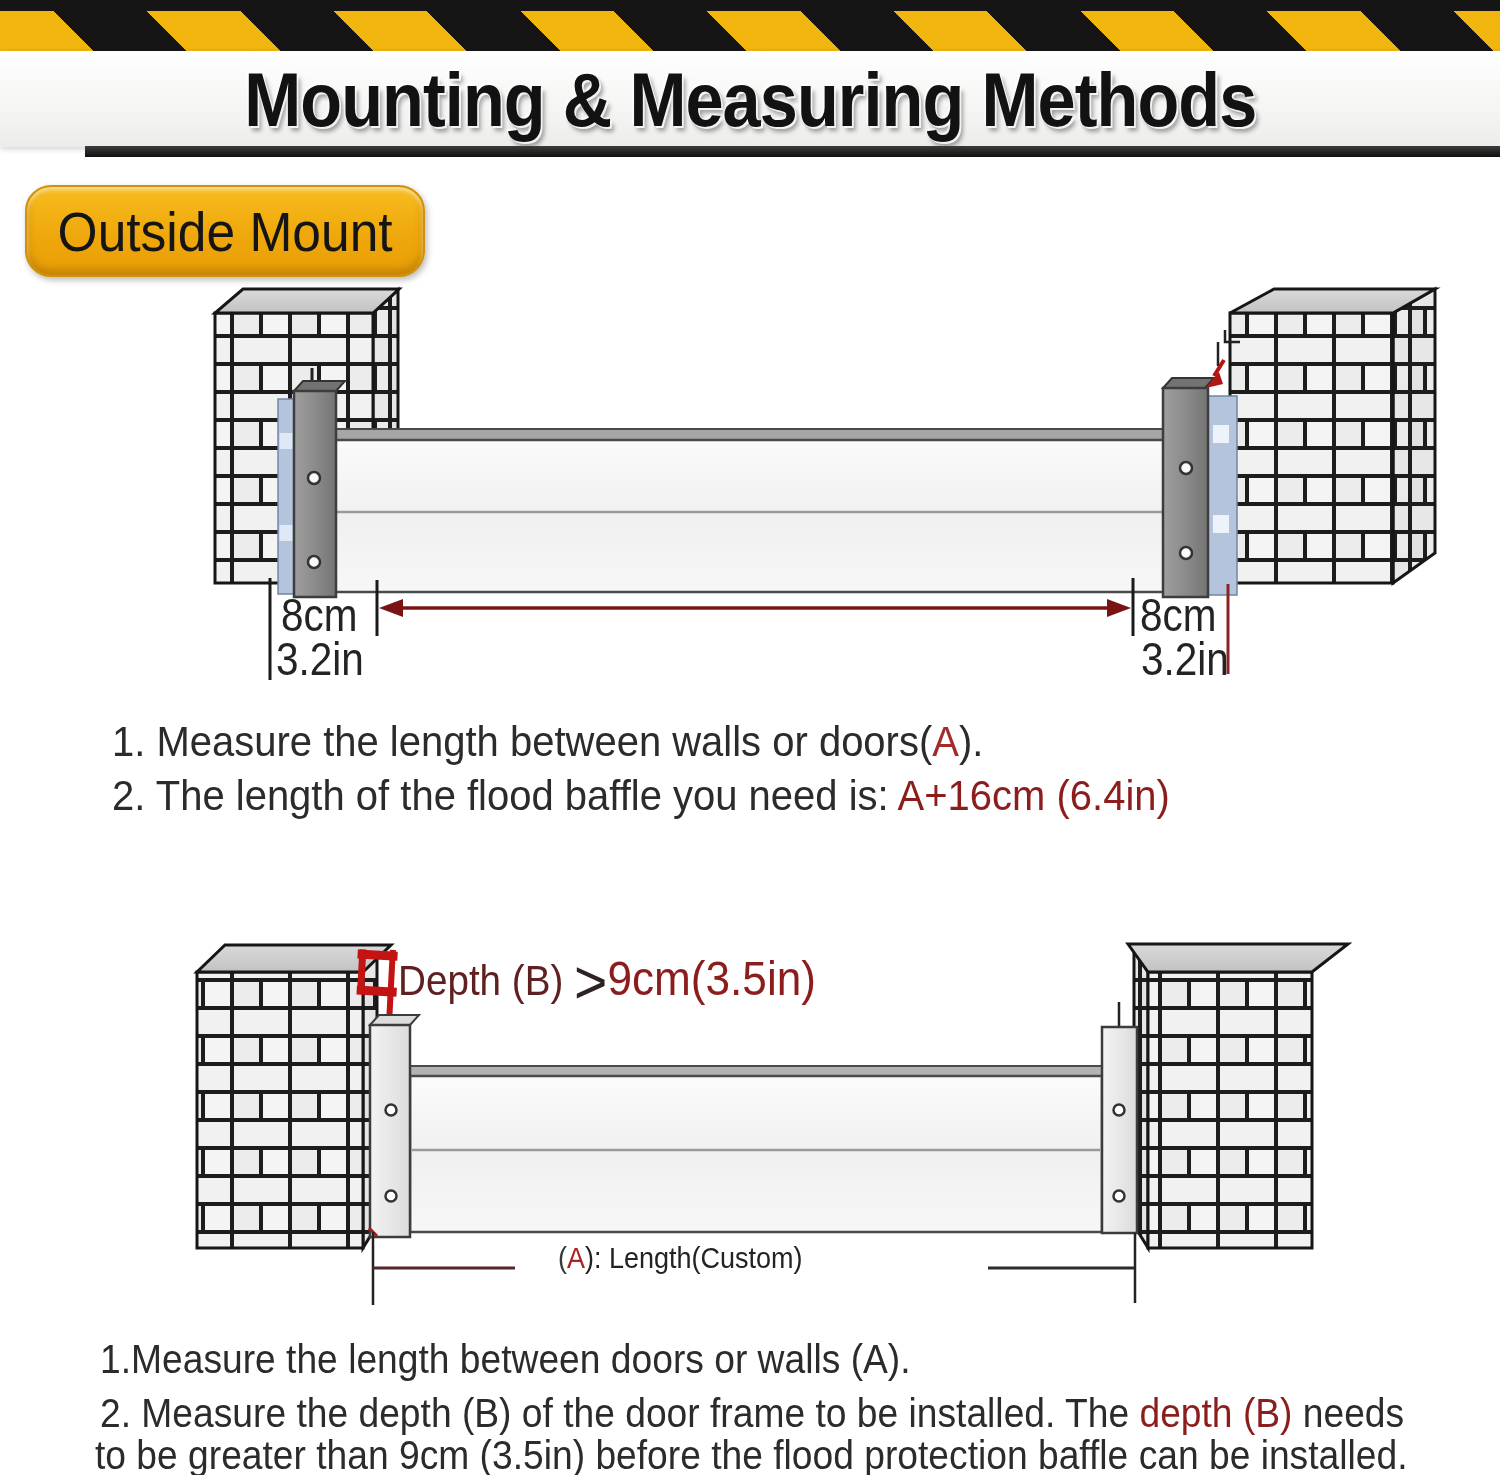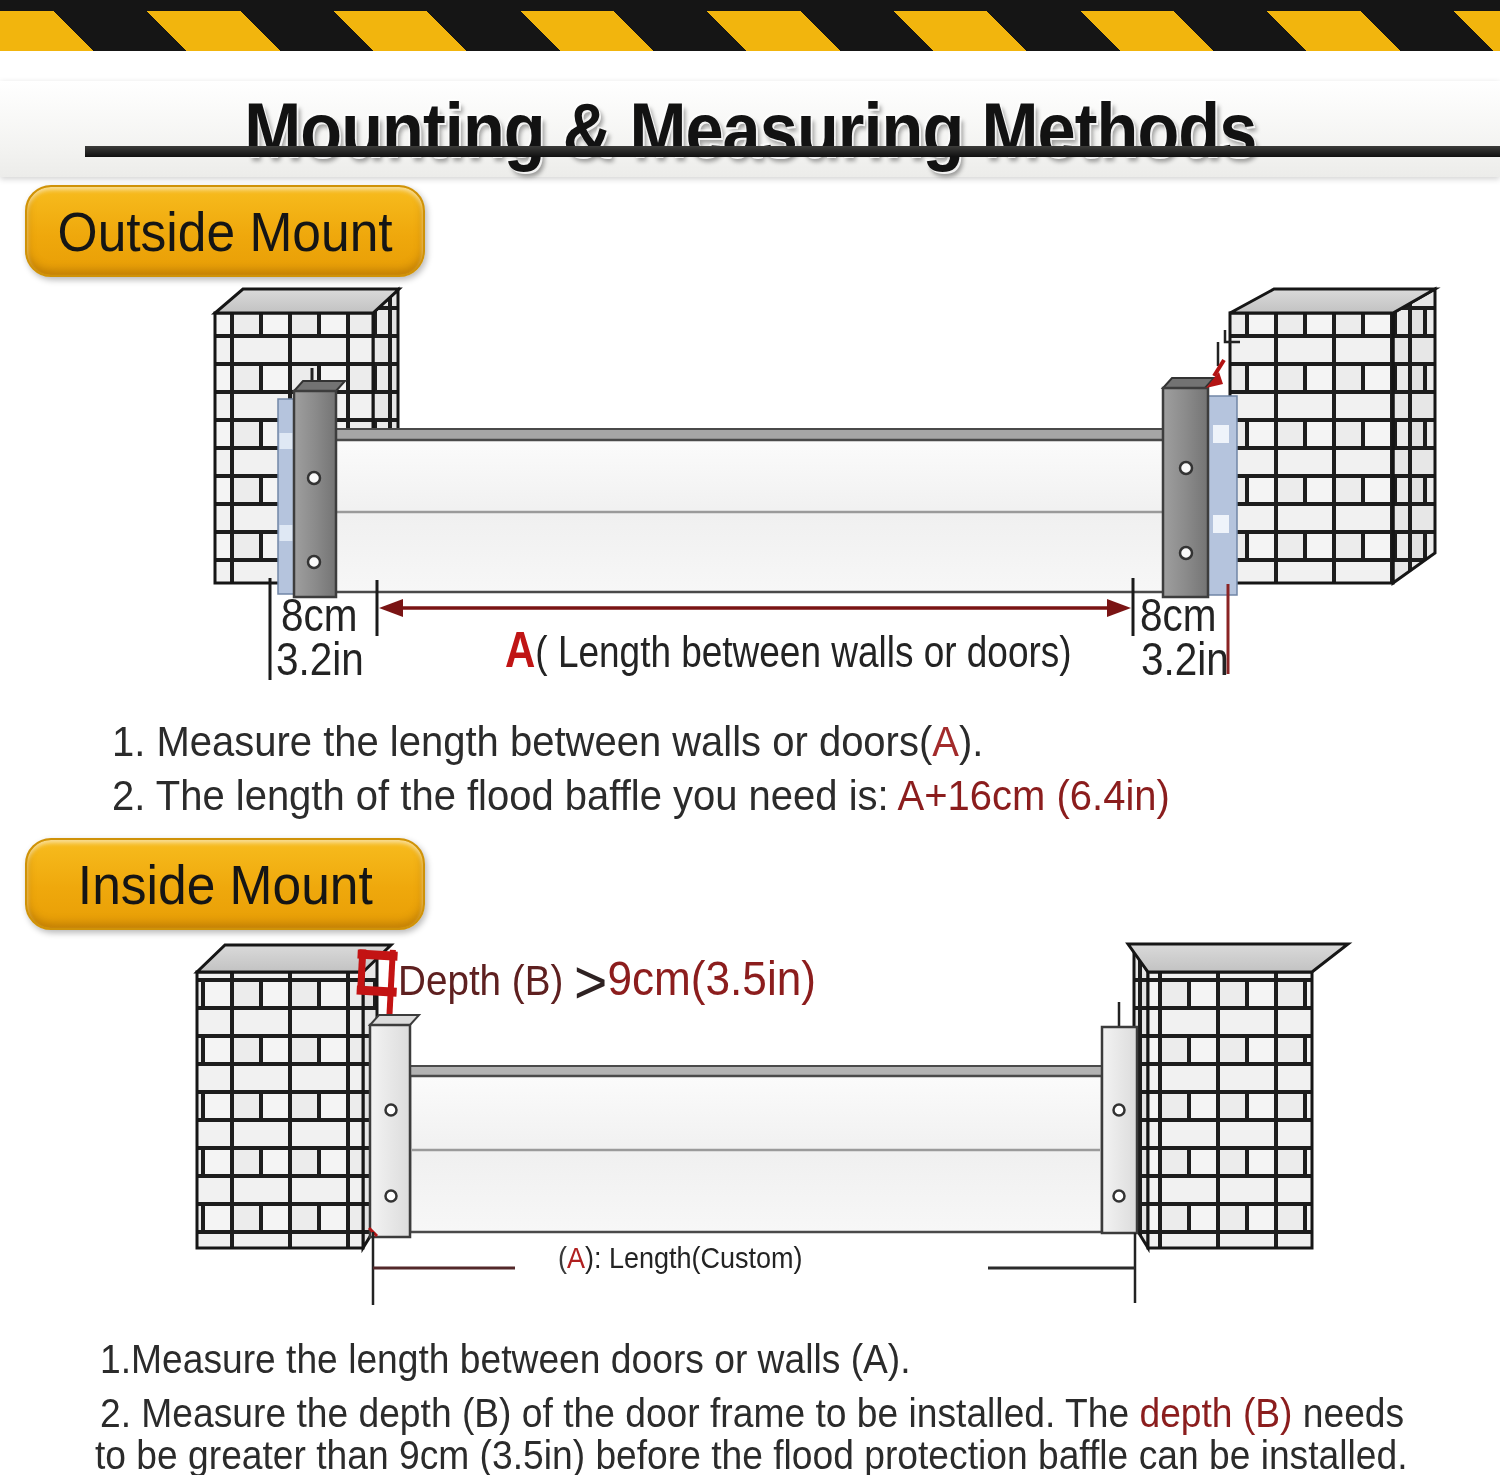--- a/index.html
+++ b/index.html
@@ -6,21 +6,21 @@
   #canvas{
     position:relative;width:1500px;height:1475px;overflow:hidden;background:#fff;
     font-family:"Liberation Sans", sans-serif;color:#232323;
   }
   
   .topbar{position:absolute;left:0;top:0;width:100%;height:13px;background:#151515;}
   .hazard{position:absolute;left:0;top:11px;width:100%;height:40px;
     background:repeating-linear-gradient(45deg,#f2b50d 0 66px,#151515 66px 132px);}
   .plaque{position:absolute;left:0;top:51px;width:100%;height:96px;
     background:linear-gradient(180deg,#ffffff 0%,#f3f3f1 70%,#ececea 100%);
-    box-shadow:0 2px 6px rgba(0,0,0,.18);display:flex;align-items:center;justify-content:center;margin-top:30px;}
+    box-shadow:0 2px 6px rgba(0,0,0,.18);display:flex;align-items:center;justify-content:center;}
   .title{font-size:76px;font-weight:bold;color:#121212;white-space:nowrap;
     transform:scaleX(.9);letter-spacing:-1px;
     text-shadow:2px 2px 0 rgba(255,255,255,.85), -2px -2px 0 rgba(255,255,255,.55), 4px 5px 5px rgba(0,0,0,.35);}
   .underbar{position:absolute;left:85px;top:146px;right:0;height:11px;
     background:linear-gradient(180deg,#3c3c3a,#101010);}
   
   .badge{position:absolute;left:25px;width:400px;height:92px;border-radius:26px;
     background:linear-gradient(180deg,#f7bc1e 0%,#efa80c 55%,#e89e06 100%);
     border:2px solid #cf9208;box-sizing:border-box;
     box-shadow:inset 0 3px 4px rgba(255,255,255,.55), inset 0 -5px 8px rgba(120,70,0,.35), 2px 3px 6px rgba(0,0,0,.28);
@@ -60,23 +60,20 @@
 
   <div class="topbar"></div>
   <div class="hazard"></div>
   <div class="plaque">
     <div class="title">Mounting &amp; Measuring Methods</div>
   </div>
   <div class="underbar"></div>
 
   <div class="badge badge-outside">
     <span class="txt">Outside Mount</span>
-  </div>
-  <div class="badge badge-inside">
-    <span class="txt">Inside Mount</span>
   </div>
 
   <svg class="diagram-svg" width="1500" height="1475" viewBox="0 0 1500 1475">
     <defs>
       <pattern id="brickL" width="58" height="56" patternUnits="userSpaceOnUse">
         <rect width="58" height="56" fill="#1d1d1d"></rect>
         <rect x="2" y="2" width="54" height="24" fill="#f1f1f1"></rect>
         <rect x="2" y="30" width="25" height="24" fill="#ececec"></rect>
         <rect x="31" y="30" width="25" height="24" fill="#f4f4f4"></rect>
       </pattern>
@@ -218,23 +215,20 @@
   </div>
   <div class="lbl measure" style="left:276px;top:636px">
     <span class="cond">3.2in</span>
   </div>
   <div class="lbl measure" style="left:1140px;top:592px">
     <span class="cond">8cm</span>
   </div>
   <div class="lbl measure" style="left:1141px;top:636px">
     <span class="cond">3.2in</span>
   </div>
-  <div class="lbl alabel">
-    <span class="cond"><span class="red-a">A</span><span>( Length between walls or doors)</span></span>
-  </div>
 
   <div class="step" style="left:112px;top:719px">
     <span>1. Measure the length between walls or doors</span><span>(</span><span class="accent-a">A</span><span>).</span>
   </div>
   <div class="step" style="left:112px;top:773px">
     <span>2. The length of the flood baffle you need is: </span><span class="accent">A+16cm (6.4in)</span>
   </div>
 
   <div class="lbl depth">
     <span class="cond"><span class="depth-t">Depth (B) </span><span class="depth-gt">&gt;</span><span class="depth-v">9cm(3.5in)</span></span>

